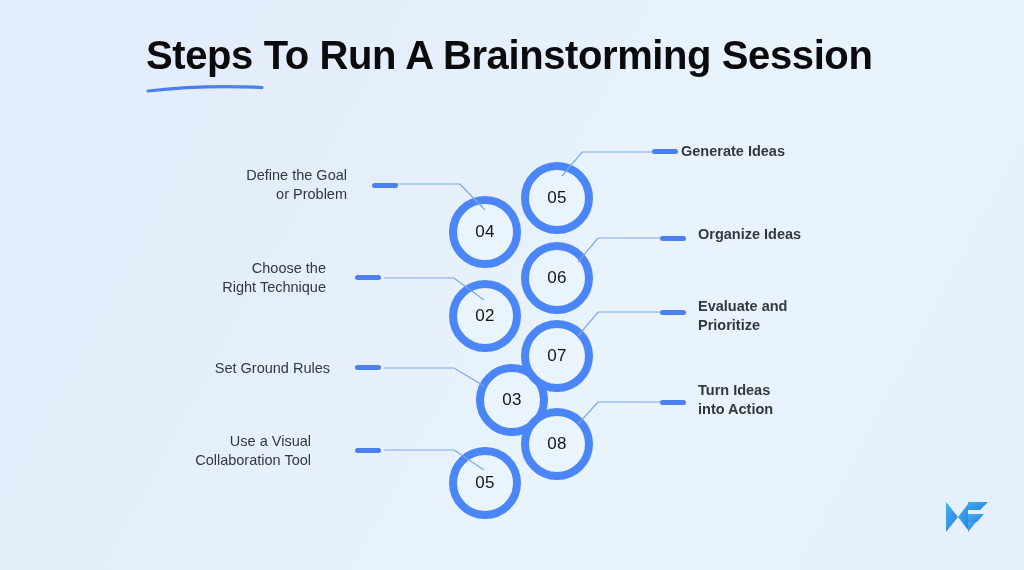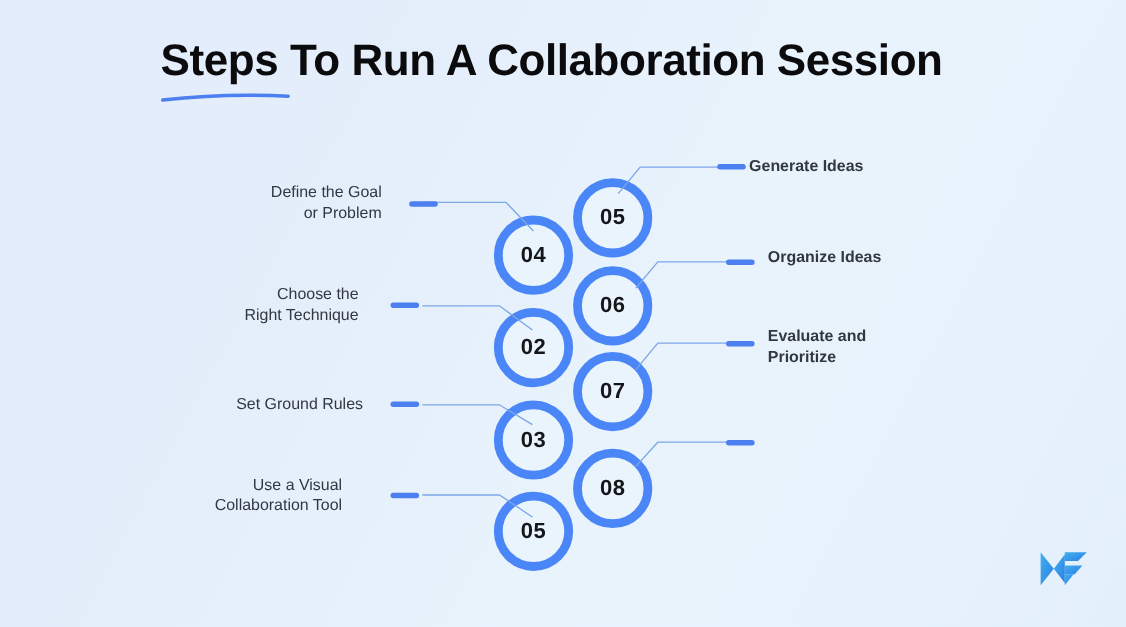--- a/index.html
+++ b/index.html
@@ -52,22 +52,22 @@
     height: 72px;
     border-radius: 50%;
     border: 8px solid #4a86f7;
     background: #eaf4fd;
     box-sizing: border-box;
     display: flex;
     align-items: center;
     justify-content: center;
   }
   .step-circle .num {
-    font-size: 20px;
-    font-weight: 700;
+    font-size: 17px;
+    font-weight: 400;
     color: #14161a;
     letter-spacing: 0.4px;
   }
 
   
   .label {
     position: absolute;
     font-size: 14.5px;
     line-height: 19px;
     color: #32383f;
@@ -109,33 +109,33 @@
     width: 46px;
     height: 42px;
   }
 </style>
 </head>
 <body>
 
 <div id="canvas">
 
   <div id="title-block">
-    <h1 id="page-title">Steps To Run A Collaboration Session</h1>
+    <h1 id="page-title">Steps To Run A Brainstorming Session</h1>
     <svg id="title-underline" viewBox="0 0 118 12">
       <path d="M2,9 Q58,2.5 116,5.5" stroke="#4c7ff0" stroke-width="3.2" fill="none" stroke-linecap="round"></path>
     </svg>
   </div>
 
   <div class="step-circle" style="left:449px; top:196px;">
     <span class="num">04</span>
   </div>
   <div class="step-circle" style="left:449px; top:280px;">
     <span class="num">02</span>
   </div>
-  <div class="step-circle" style="left:449px; top:364px;">
+  <div class="step-circle" style="left:476px; top:364px;">
     <span class="num">03</span>
   </div>
   <div class="step-circle" style="left:449px; top:447px;">
     <span class="num">05</span>
   </div>
 
   <div class="step-circle" style="left:521px; top:162px;">
     <span class="num">05</span>
   </div>
   <div class="step-circle" style="left:521px; top:242px;">
@@ -189,20 +189,22 @@
   <div class="label left" style="left:140px; top:166px; width:207px;">Define the Goal
 or Problem</div>
   <div class="label left" style="left:140px; top:359px; width:190px;">Set Ground Rules</div>
   <div class="label left" style="left:104px; top:432px; width:207px;">Use a Visual
 Collaboration Tool</div>
 
   <div class="label right" style="left:681px; top:142px; width:220px;">Generate Ideas</div>
   <div class="label right" style="left:698px; top:225px; width:220px;">Organize Ideas</div>
   <div class="label right" style="left:698px; top:297px; width:220px;">Evaluate and
 Prioritize</div>
+  <div class="label right" style="left:698px; top:381px; width:220px;">Turn Ideas
+into Action</div>
 
   <svg id="brand-logo" viewBox="0 0 46 42">
     <defs>
       <linearGradient id="logoGrad" x1="0" y1="0" x2="1" y2="1">
         <stop offset="0%" stop-color="#3fb0f2"></stop>
         <stop offset="100%" stop-color="#2f7fe0"></stop>
       </linearGradient>
     </defs>
     <path d="M2,6 L2,36 L14,21 L2,6 Z" fill="url(#logoGrad)"></path>
     <path d="M14,21 L24,8 L24,34 L14,21 Z" fill="url(#logoGrad)"></path>

